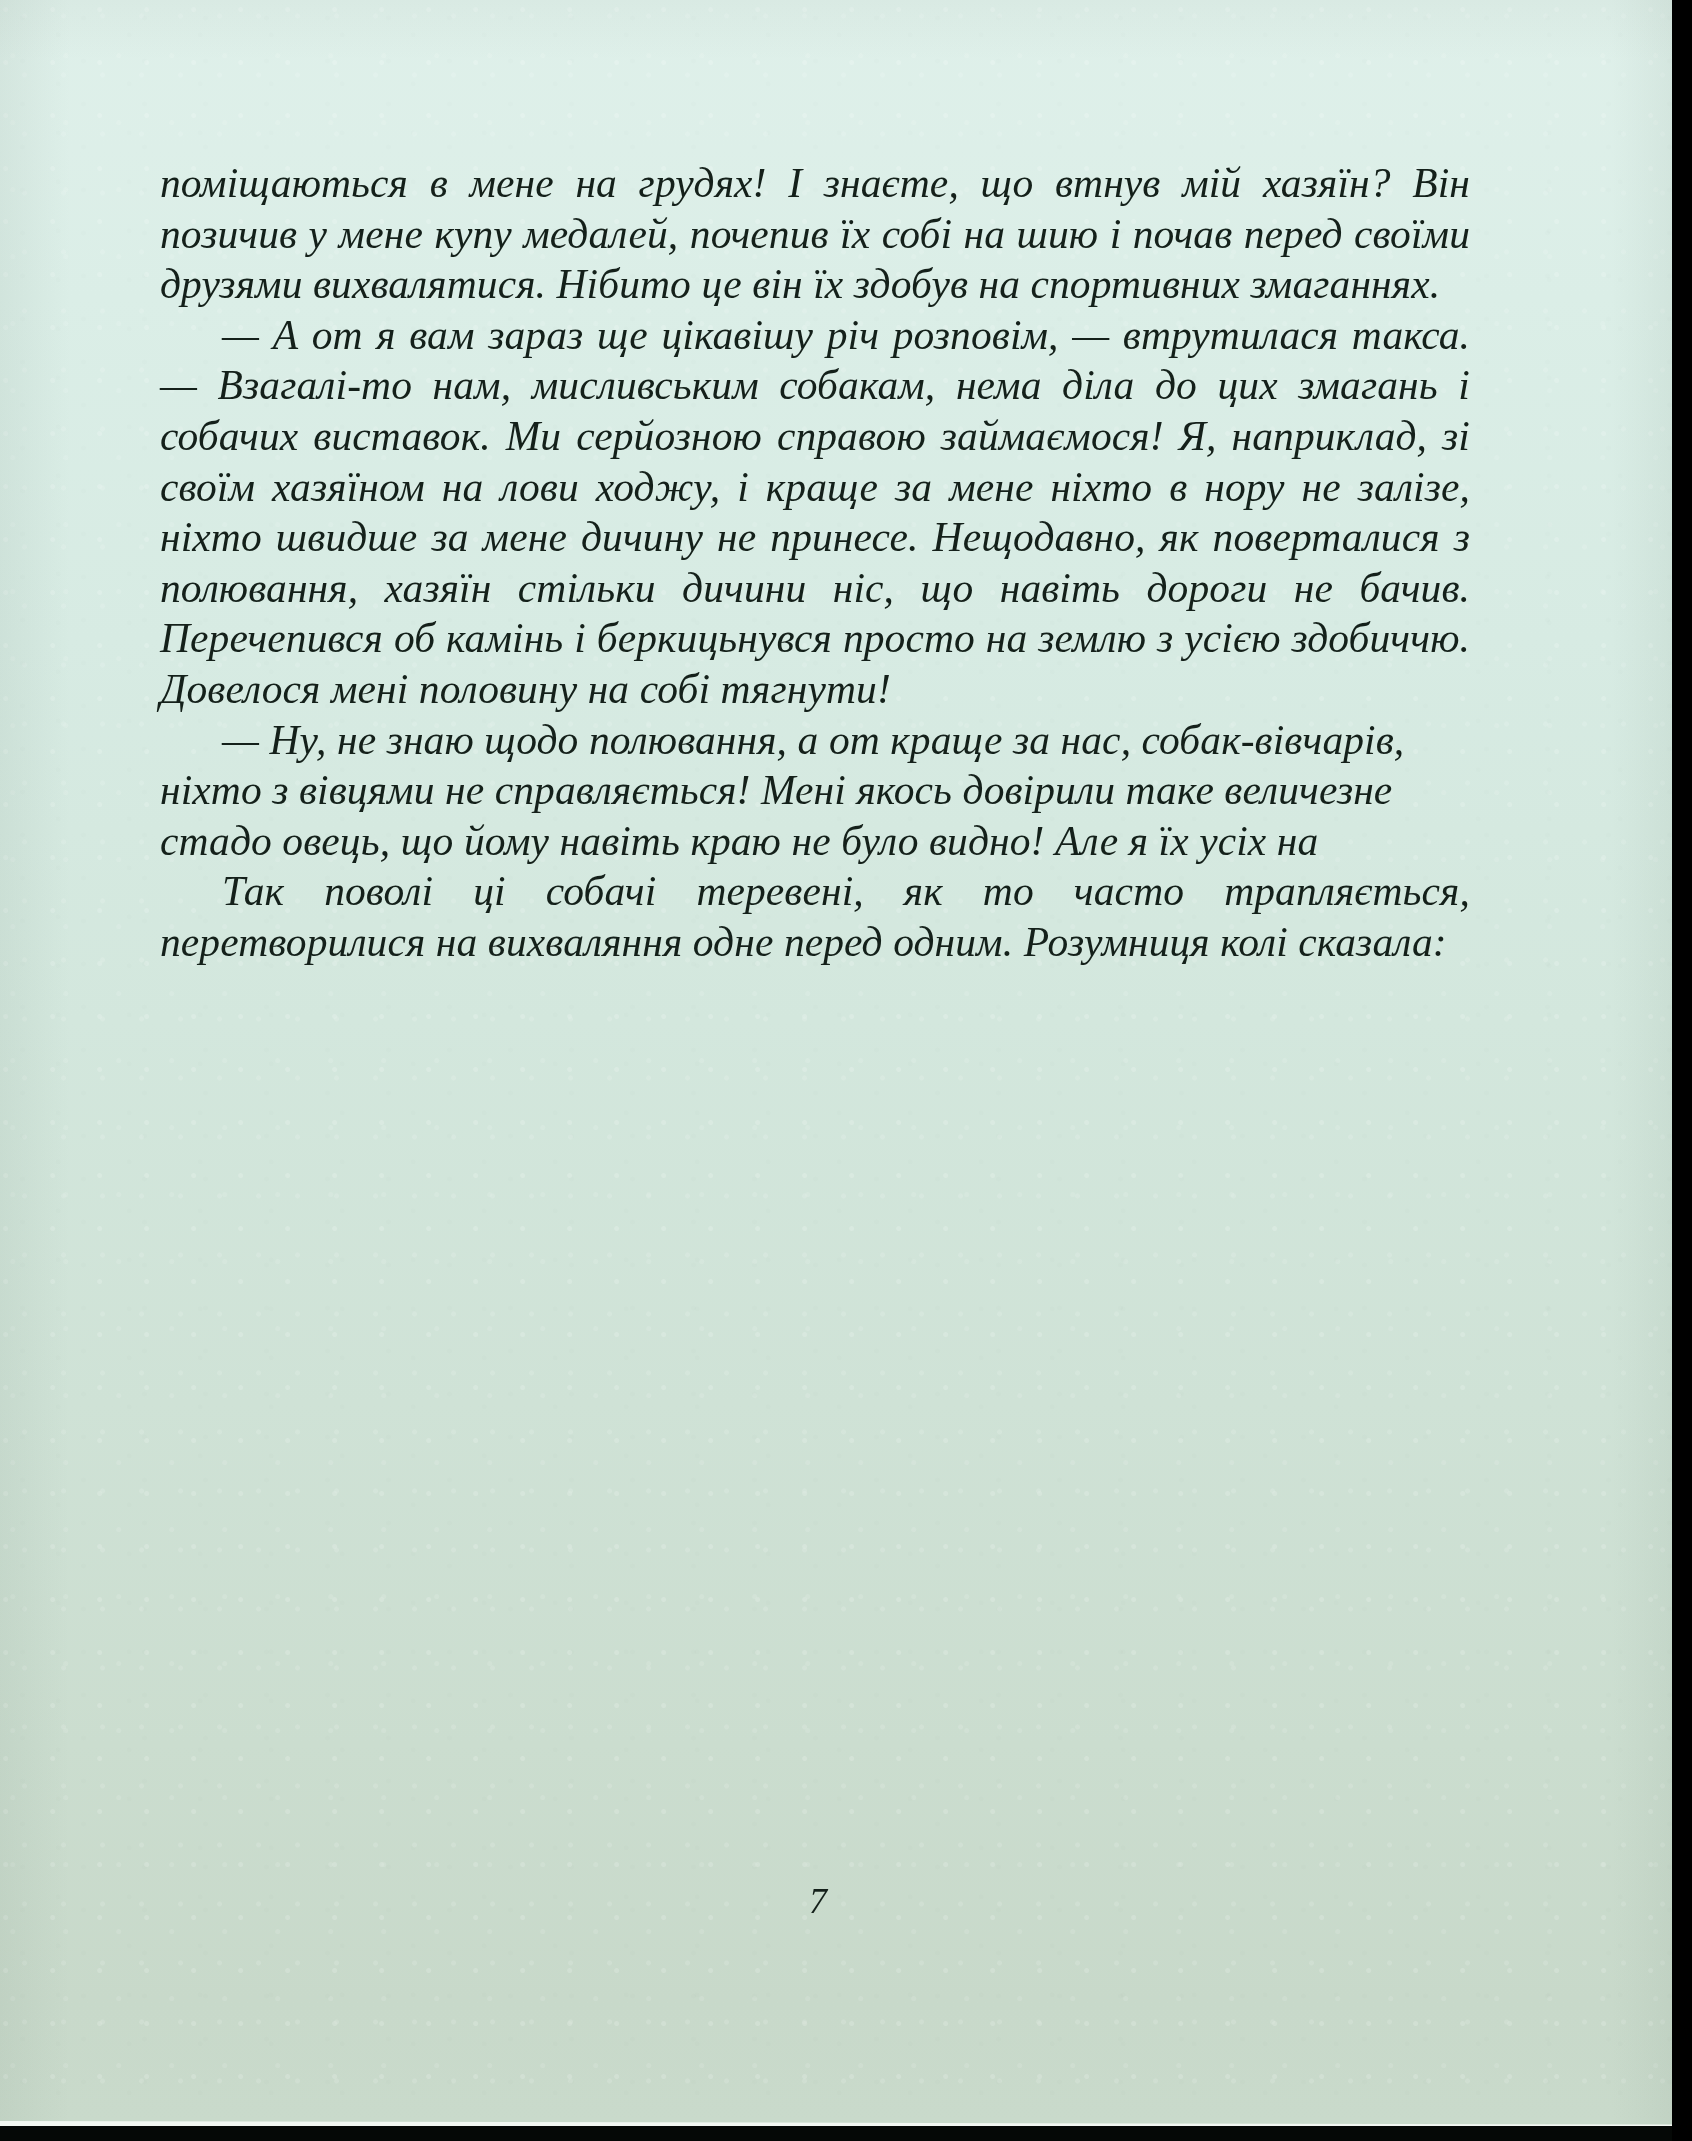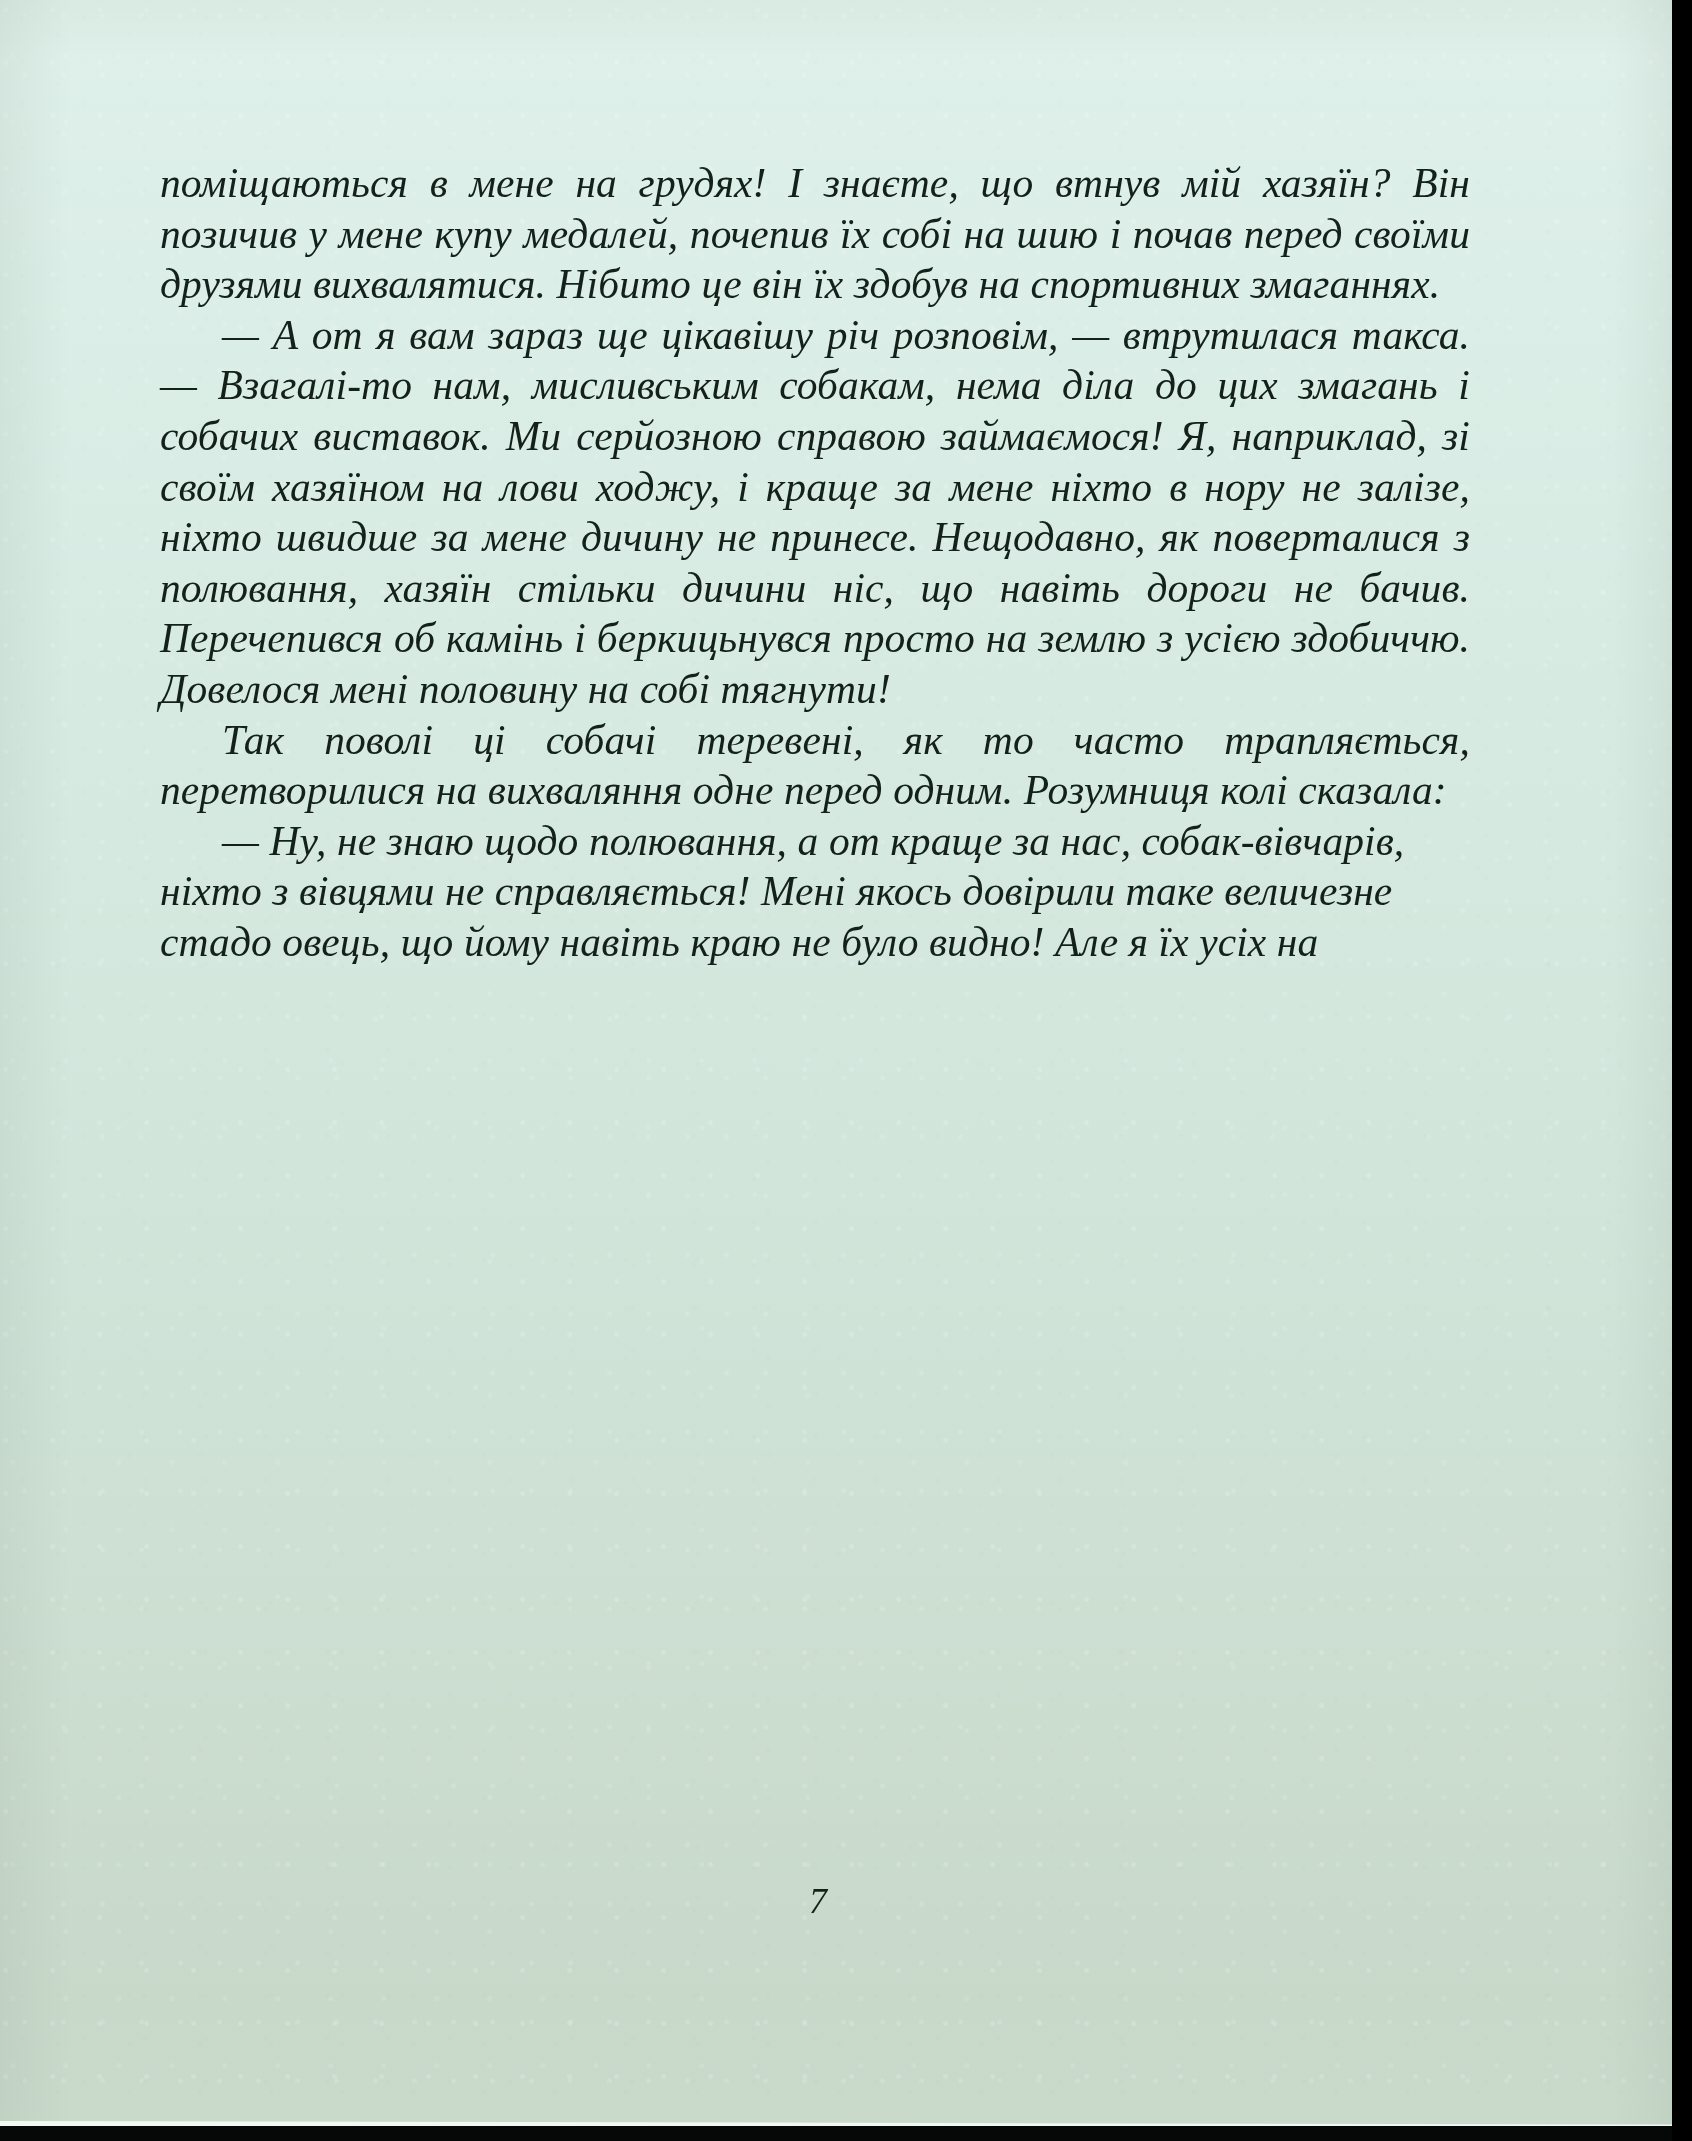--- a/index.html
+++ b/index.html
@@ -147,22 +147,22 @@
 
 <div id="page">
 
   <div class="paper"></div>
   <div class="grain"></div>
   <div class="vignette"></div>
 
   <div class="textblock">
     <p class="para">поміщаються в мене на грудях! І знаєте, що втнув мій хазяїн? Він позичив у мене купу медалей, почепив їх собі на шию і почав перед своїми друзями вихвалятися. Нібито це він їх здобув на спортивних змаганнях.</p>
     <p class="para indent">— А от я вам зараз ще цікавішу річ розповім, — втрутилася такса. — Взагалі-то нам, мисливським собакам, нема діла до цих змагань і собачих виставок. Ми серйозною справою займаємося! Я, наприклад, зі своїм хазяїном на лови ходжу, і краще за мене ніхто в нору не залізе, ніхто швидше за мене дичину не принесе. Нещодавно, як поверталися з полювання, хазяїн стільки дичини ніс, що навіть дороги не бачив. Перечепився об камінь і беркицьнувся просто на землю з усією здобиччю. Довелося мені половину на собі тягнути!</p>
+    <p class="para indent last">— Ну, не знаю щодо полювання, а от краще за нас, собак-вівчарів, ніхто з вівцями не справляється! Мені якось довірили таке величезне стадо овець, що йому навіть краю не було видно! Але я їх усіх на</p>
     <p class="para indent">Так поволі ці собачі теревені, як то часто трапляється, перетворилися на вихваляння одне перед одним. Розумниця колі сказала:</p>
-    <p class="para indent last">— Ну, не знаю щодо полювання, а от краще за нас, собак-вівчарів, ніхто з вівцями не справляється! Мені якось довірили таке величезне стадо овець, що йому навіть краю не було видно! Але я їх усіх на</p>
   </div>
 
   <div class="pagenum">7</div>
 
   <div class="edge-right-light"></div>
   <div class="edge-bottom-light"></div>
   <div class="edge-bottom-dark"></div>
   <div class="edge-right-dark"></div>
 
 </div>

